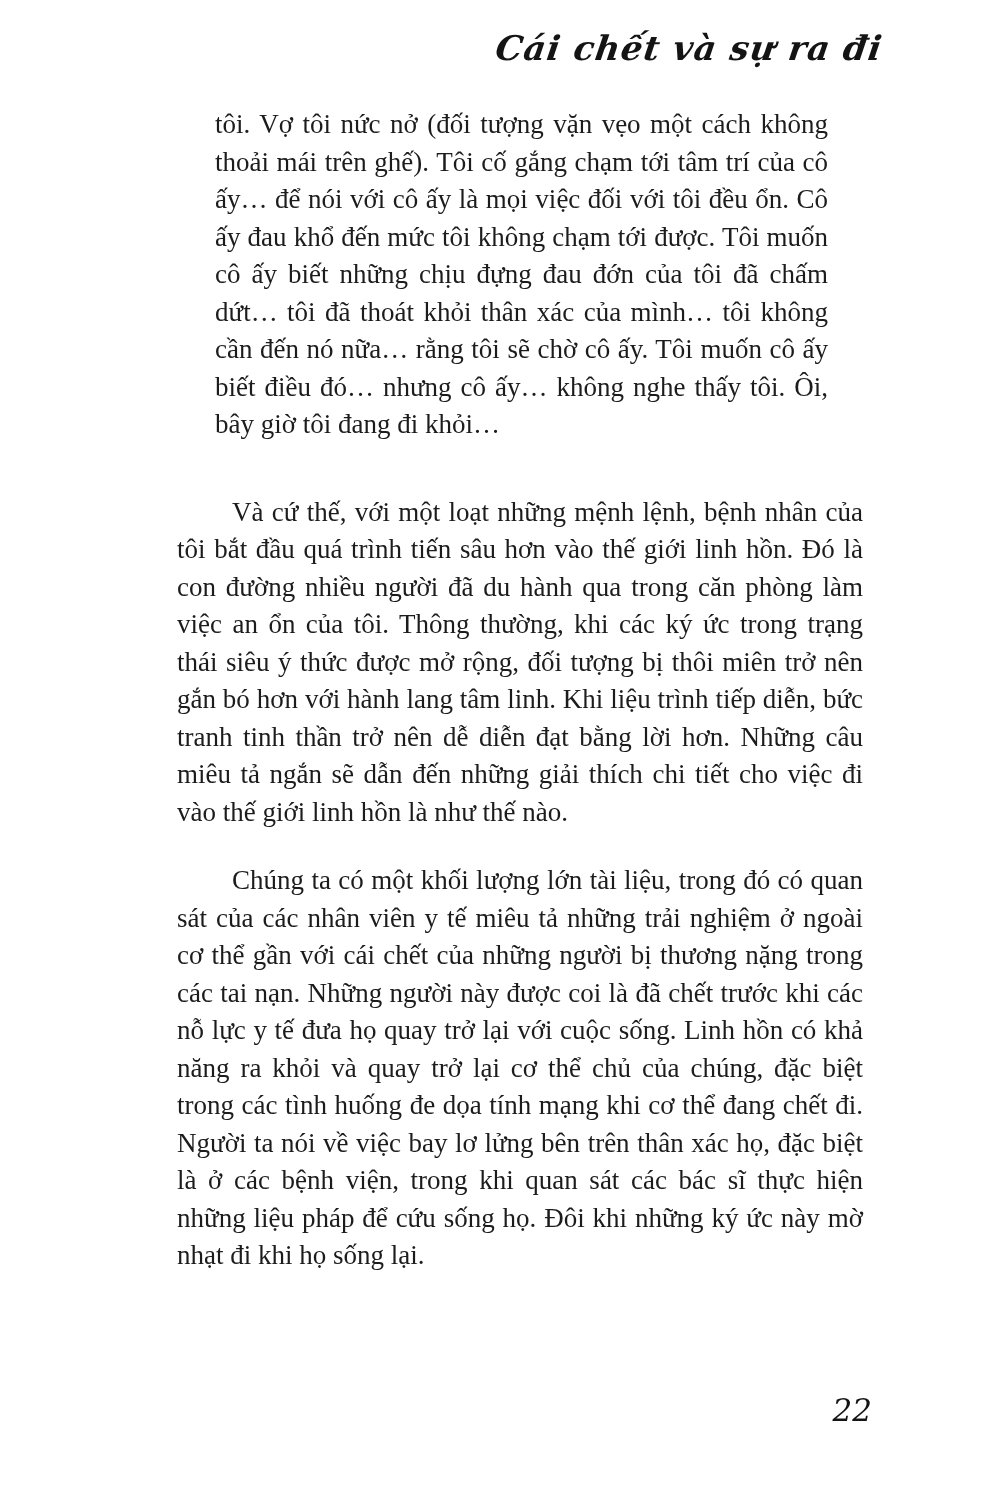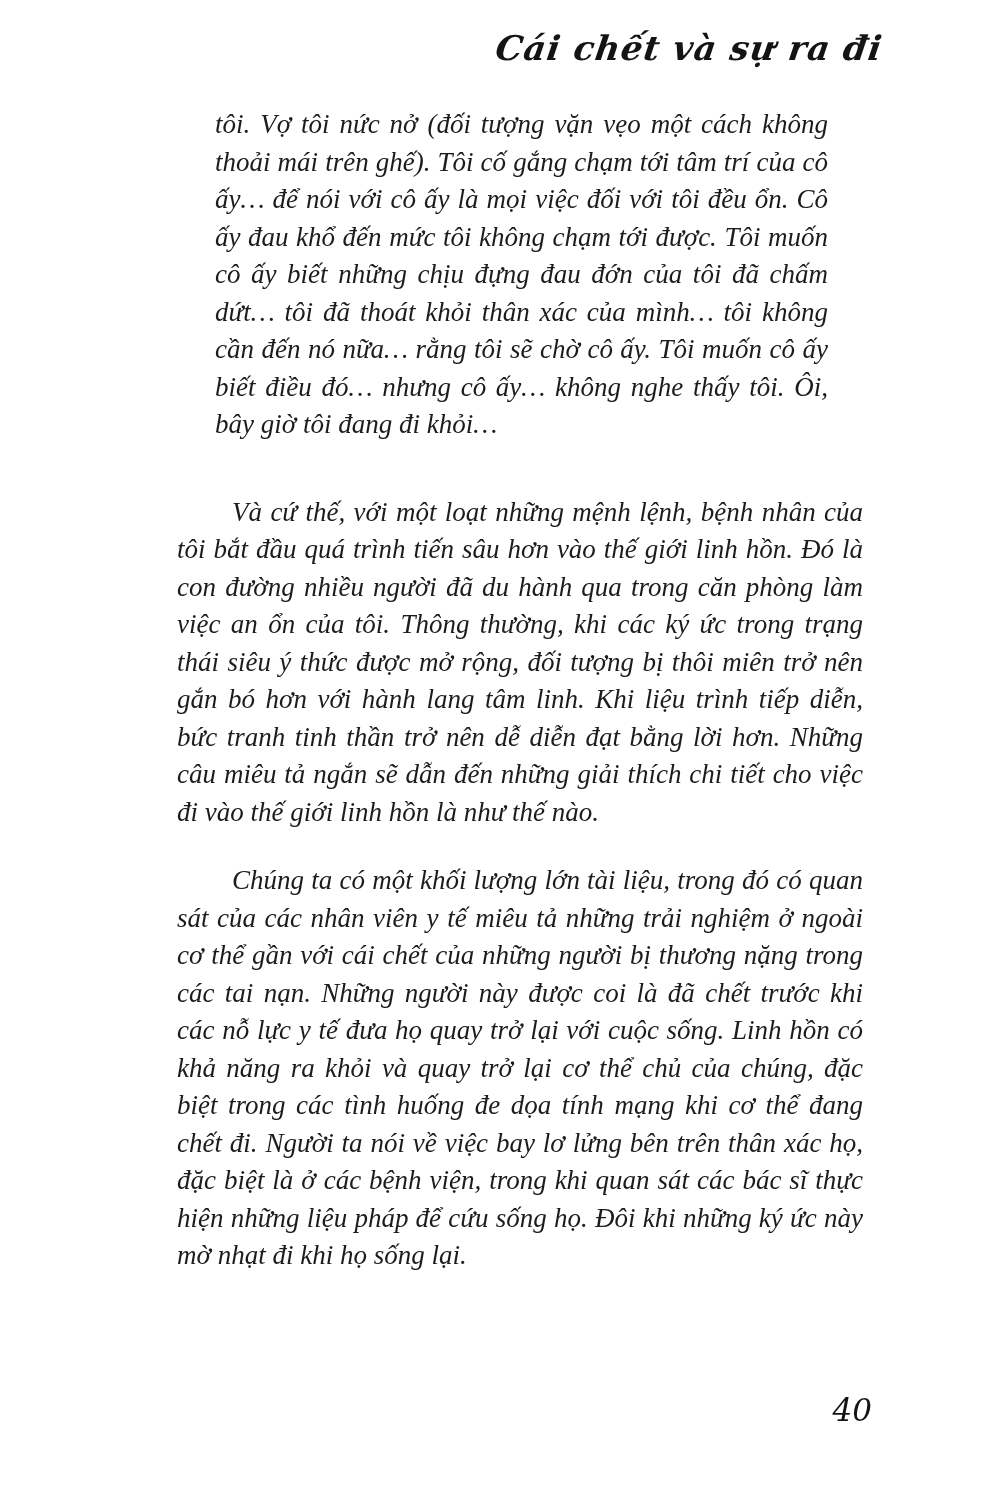--- a/index.html
+++ b/index.html
@@ -31,21 +31,20 @@
     white-space: nowrap;
   }
   .body-text {
     position: absolute;
     top: 106px;
     left: 165px;
     width: 710px;
     font-size: 27px;
     line-height: 37.5px;
     text-align: justify;
-    font-style: italic;
   }
   .quote-paragraph {
     margin: 0 47px 0 50px;
     text-indent: 0;
   }
   .paragraph {
     margin: 12px;
     text-indent: 55px;
   }
   .paragraph.first {
@@ -75,15 +74,15 @@
 
     <div class="quote-paragraph">tôi. Vợ tôi nức nở (đối tượng vặn vẹo một cách không thoải mái trên ghế). Tôi cố gắng chạm tới tâm trí của cô ấy… để nói với cô ấy là mọi việc đối với tôi đều ổn. Cô ấy đau khổ đến mức tôi không chạm tới được. Tôi muốn cô ấy biết những chịu đựng đau đớn của tôi đã chấm dứt… tôi đã thoát khỏi thân xác của mình… tôi không cần đến nó nữa… rằng tôi sẽ chờ cô ấy. Tôi muốn cô ấy biết điều đó… nhưng cô ấy… không nghe thấy tôi. Ôi, bây giờ tôi đang đi khỏi…</div>
 
     <p class="paragraph first">Và cứ thế, với một loạt những mệnh lệnh, bệnh nhân của tôi bắt đầu quá trình tiến sâu hơn vào thế giới linh hồn. Đó là con đường nhiều người đã du hành qua trong căn phòng làm việc an ổn của tôi. Thông thường, khi các ký ức trong trạng thái siêu ý thức được mở rộng, đối tượng bị thôi miên trở nên gắn bó hơn với hành lang tâm linh. Khi liệu trình tiếp diễn, bức tranh tinh thần trở nên dễ diễn đạt bằng lời hơn. Những câu miêu tả ngắn sẽ dẫn đến những giải thích chi tiết cho việc đi vào thế giới linh hồn là như thế nào.</p>
 
     <p class="paragraph">Chúng ta có một khối lượng lớn tài liệu, trong đó có quan sát của các nhân viên y tế miêu tả những trải nghiệm ở ngoài cơ thể gần với cái chết của những người bị thương nặng trong các tai nạn. Những người này được coi là đã chết trước khi các nỗ lực y tế đưa họ quay trở lại với cuộc sống. Linh hồn có khả năng ra khỏi và quay trở lại cơ thể chủ của chúng, đặc biệt trong các tình huống đe dọa tính mạng khi cơ thể đang chết đi. Người ta nói về việc bay lơ lửng bên trên thân xác họ, đặc biệt là ở các bệnh viện, trong khi quan sát các bác sĩ thực hiện những liệu pháp để cứu sống họ. Đôi khi những ký ức này mờ nhạt đi khi họ sống lại.</p>
 
 
   </div>
 
-  <div class="page-number">40</div>
+  <div class="page-number">22</div>
 
 </div>
 
 </body></html>

